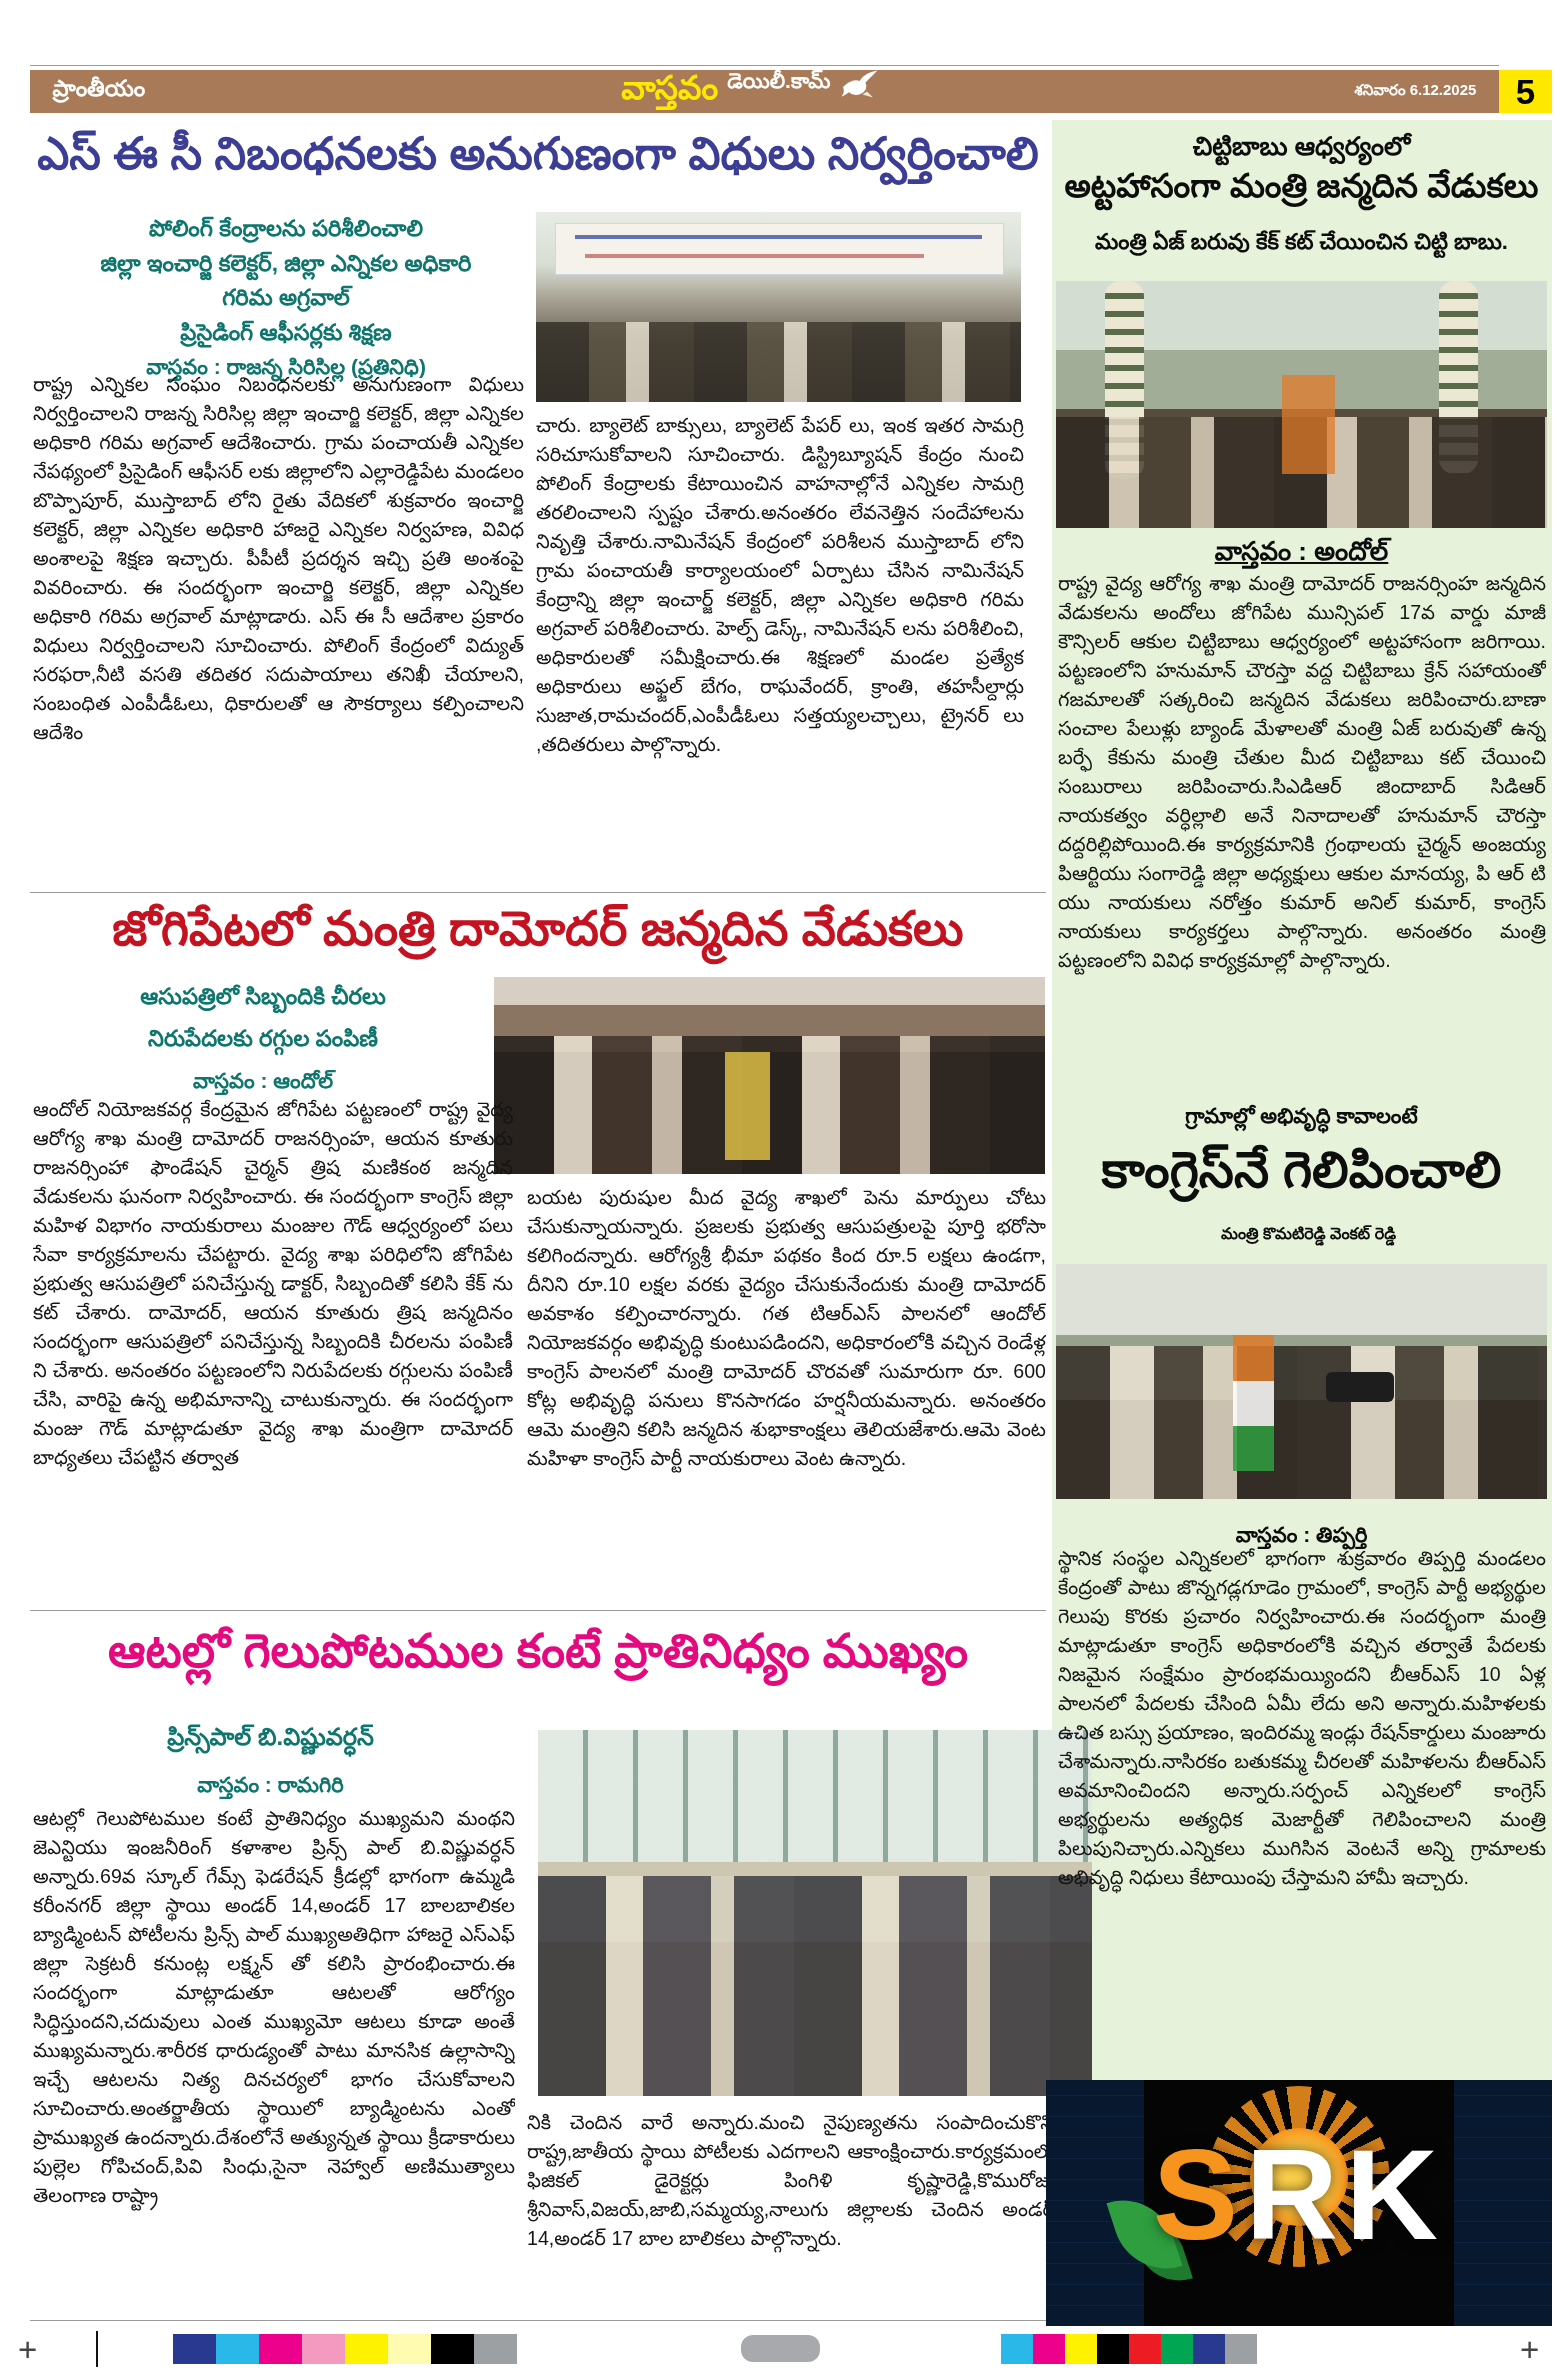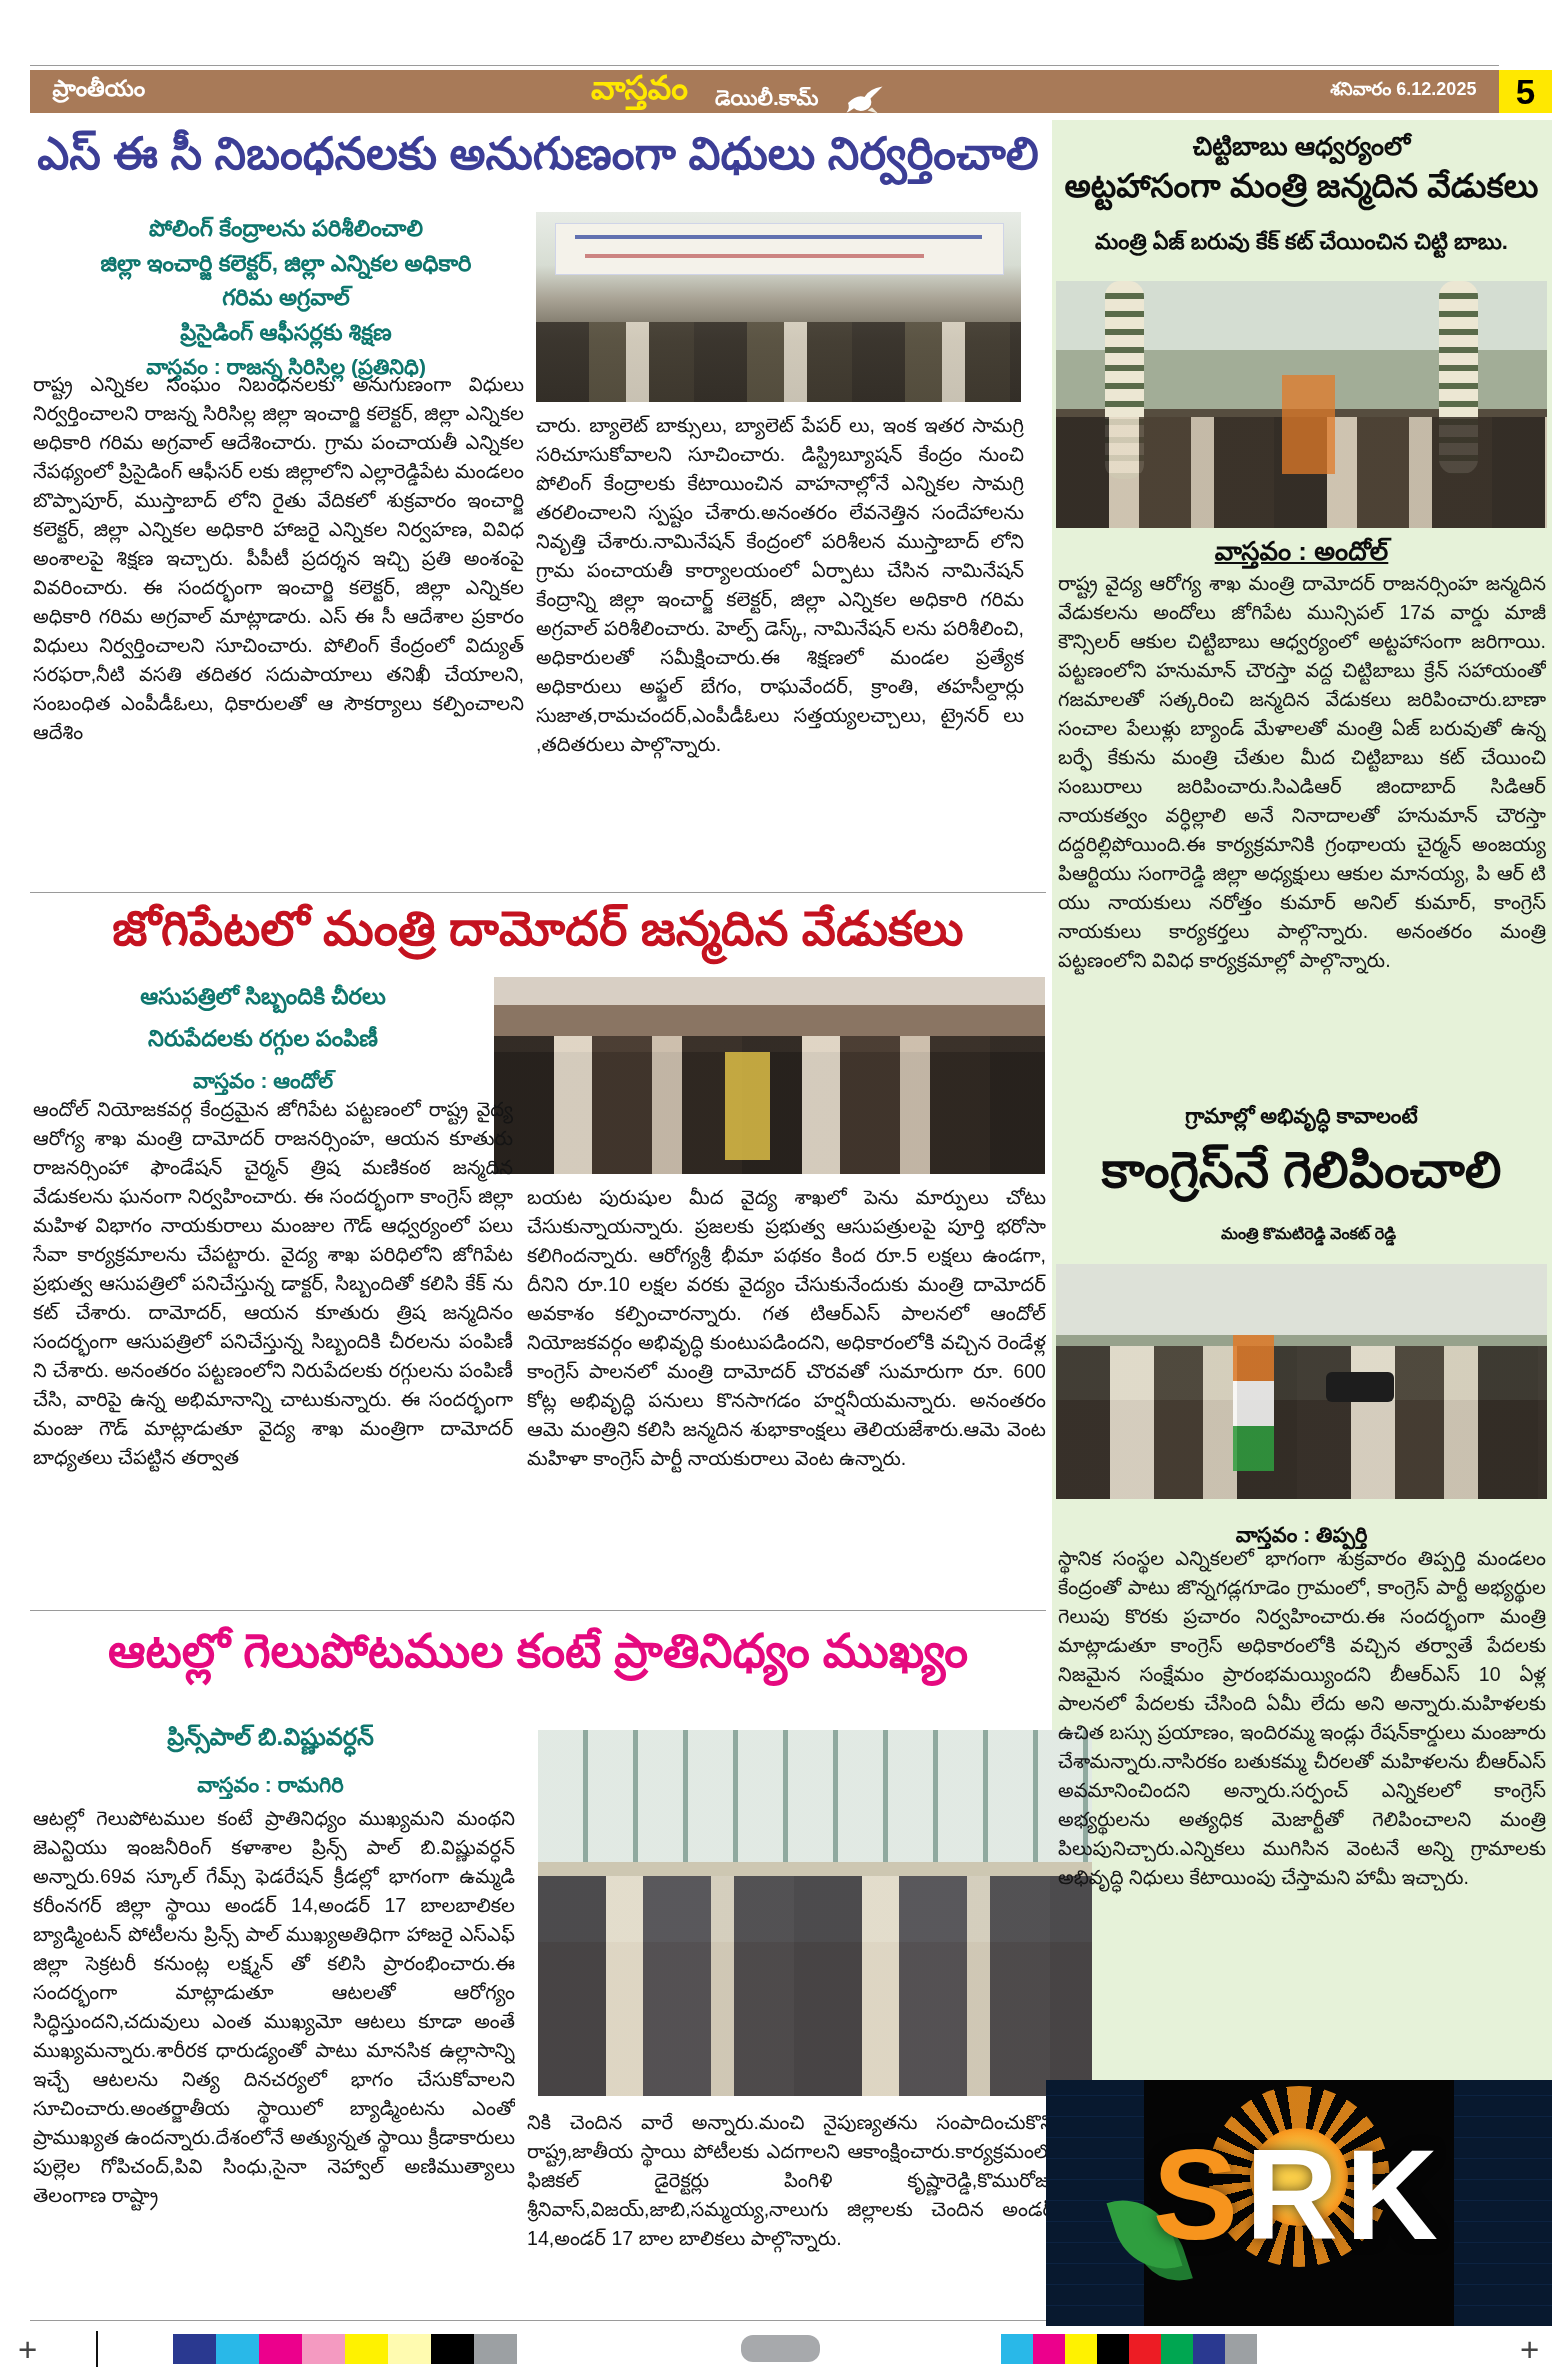--- a/index.html
+++ b/index.html
@@ -5,24 +5,24 @@
   html,body{margin:0;padding:0;}
   body{
     width:1555px;height:2377px;position:relative;background:#ffffff;
     font-family:"Liberation Sans", sans-serif;color:#161616;overflow:hidden;
   }
   .hairline{position:absolute;background:#9a9a9a;height:0.8px;}
   
   .mast{position:absolute;left:30px;top:70px;width:1469px;height:43px;background:#a87a58;
         display:flex;align-items:center;justify-content:space-between;padding:0 22.6px;box-sizing:border-box;}
   .mast .sec{color:#ffffff;font-size:22.6px;font-weight:bold;}
-  .mast .title-wrap{display:flex;align-items:flex-end;gap:27px;}
+  .mast .title-wrap{display:flex;align-items:flex-start;gap:9px;}
   .mast .title{color:#ffe800;font-size:33px;font-weight:bold;}
   .mast .suffix{color:#ffffff;font-size:21px;font-weight:bold;}
-  .mast .date{color:#ffffff;font-size:18px;font-weight:bold;}
+  .mast .date{color:#ffffff;font-size:15px;font-weight:bold;}
   .pagenum{position:absolute;left:1499px;top:70px;width:53px;height:43px;background:#ffe800;
            display:flex;align-items:center;justify-content:center;font-size:35px;font-weight:bold;color:#000;}
   
   .h1{position:absolute;text-align:center;font-weight:bold;line-height:1.15;}
   .subheads{position:absolute;text-align:center;font-weight:bold;color:#0f766e;}
   .subheads div{margin-bottom:10.5px;}
   .dateline{font-weight:bold;}
   .body-text{position:absolute;font-size:19.6px;line-height:29px;text-align:justify;color:#141414;overflow:hidden;word-break:break-word;}
   
   .photo{position:absolute;overflow:hidden;background:#b9b4a6;}

